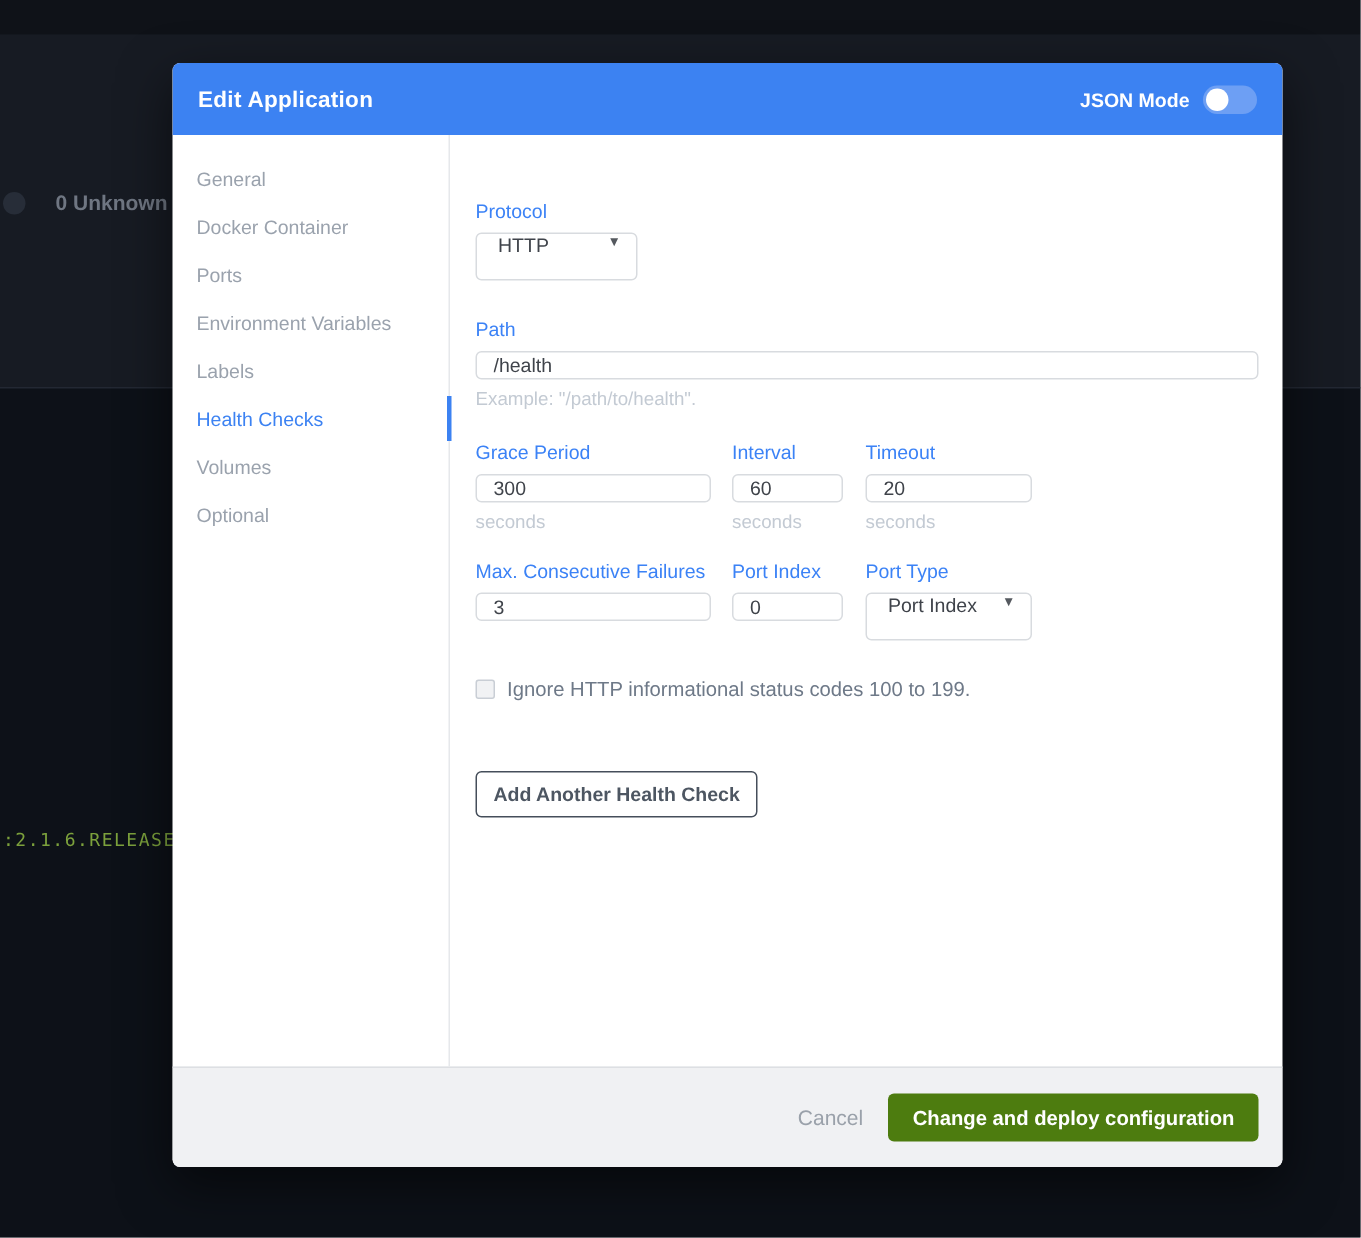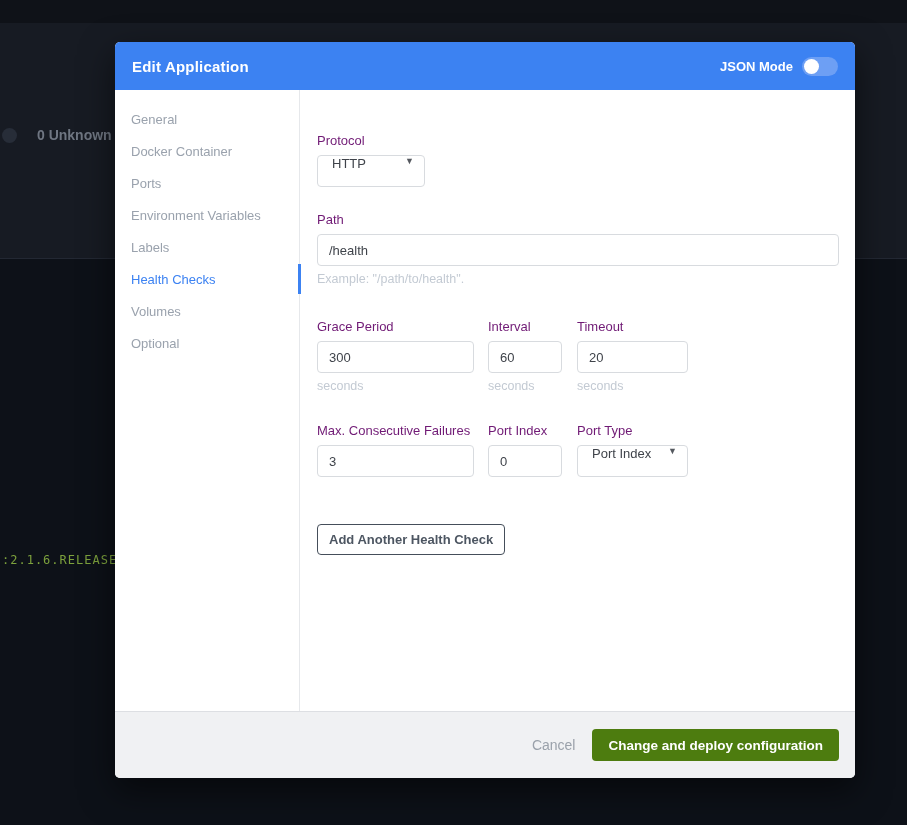--- a/index.html
+++ b/index.html
@@ -53,25 +53,25 @@
 
   
   .content { flex:1 1 auto; padding:26px 16px 0 17px; overflow:hidden; }
   .section-head {
     display:flex; align-items:center; justify-content:space-between;
     padding-bottom:13px; border-bottom:1px solid #e9ebee;
   }
   .section-title { font-size:15px; color:#4d535b; }
   .collapse-btn { color:#aab6c3; font-size:16px; font-weight:bold; cursor:pointer; line-height:10px; padding:0 2px; }
 
-  .field-label { font-size:13px; color:#701a75; margin-bottom:7px;margin-top:12px; }
+  .field-label { font-size:13px; color:#3b82f6; margin-bottom:7px; }
   .help-text { font-size:12.5px; color:#c3cad3; margin-top:6px; }
 
   .text-input {
-    height:32px; border:1px solid #d8dbdf; border-radius:4px;
+    height:19px; border:1px solid #d8dbdf; border-radius:4px;
     font-family:"Liberation Sans", sans-serif;
     font-size:13px; color:#3f434a; padding:0 11px; outline:none; background:#fff;
     width:100%;
   }
   .select-box {
     height:32px; border:1px solid #d8dbdf; border-radius:4px; background:#fff;
     display:flex; align-items:flex-start; justify-content:space-between;
     padding:0 10px 0 14px; font-size:13px; color:#3f434a; cursor:pointer;
   }
   .select-caret { font-size:9px; color:#55595f; }
@@ -192,20 +192,24 @@
         </div>
         <div class="c3">
           <div class="field-label">Port Type</div>
           <div class="select-box">
             <span>Port Index</span>
             <span class="select-caret">▼</span>
           </div>
         </div>
       </div>
 
+      <div class="chk-row">
+        <span class="chk"></span>
+        <span class="chk-label">Ignore HTTP informational status codes 100 to 199.</span>
+      </div>
 
       <button class="add-btn">Add Another Health Check</button>
 
     </div>
   </div>
 
   <div class="modal-footer">
     <button class="cancel-btn">Cancel</button>
     <button class="submit-btn">Change and deploy configuration</button>
   </div>

